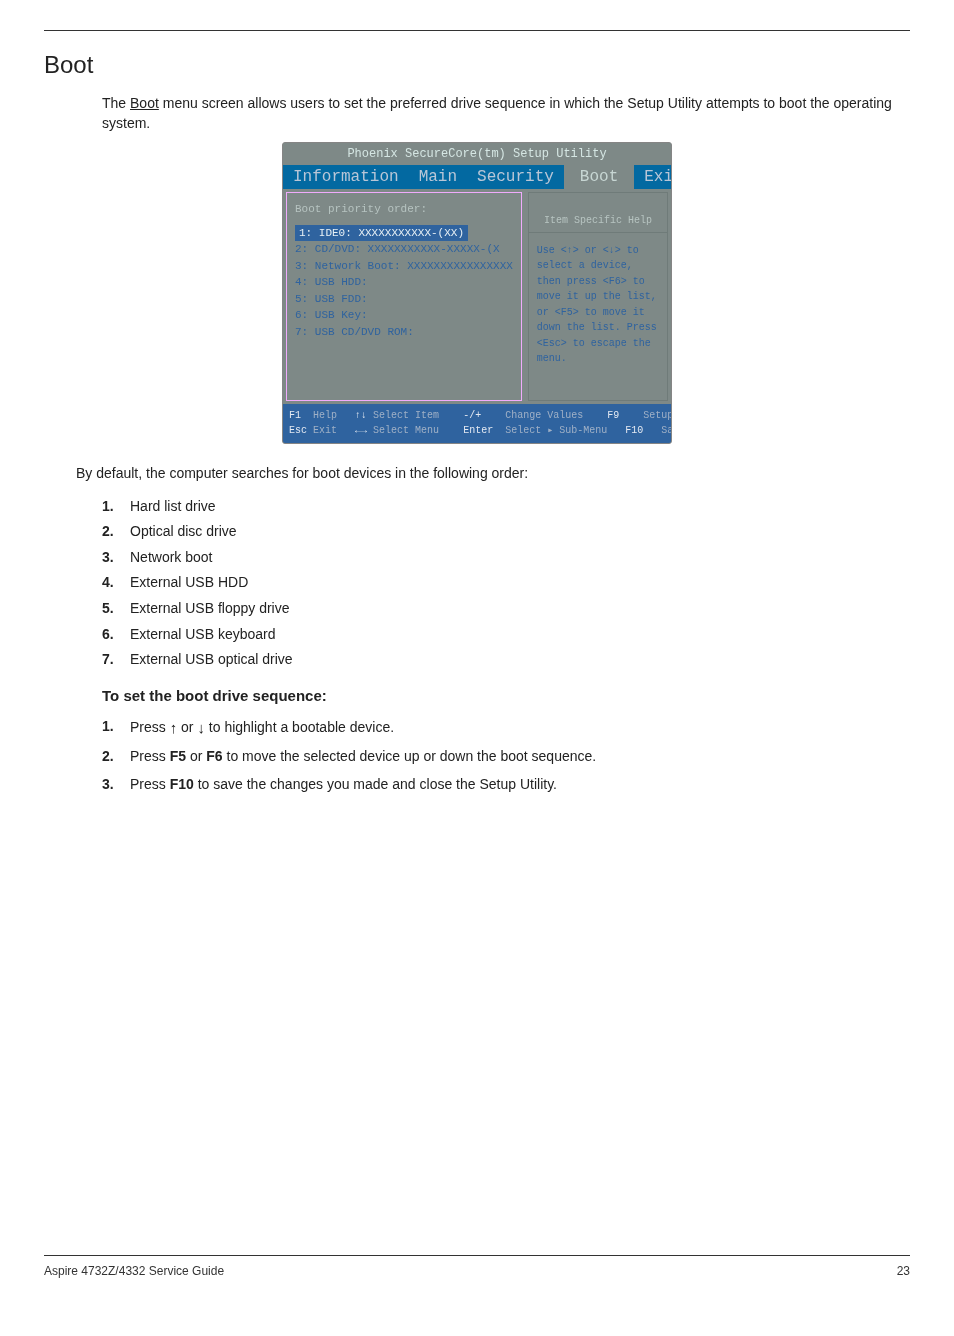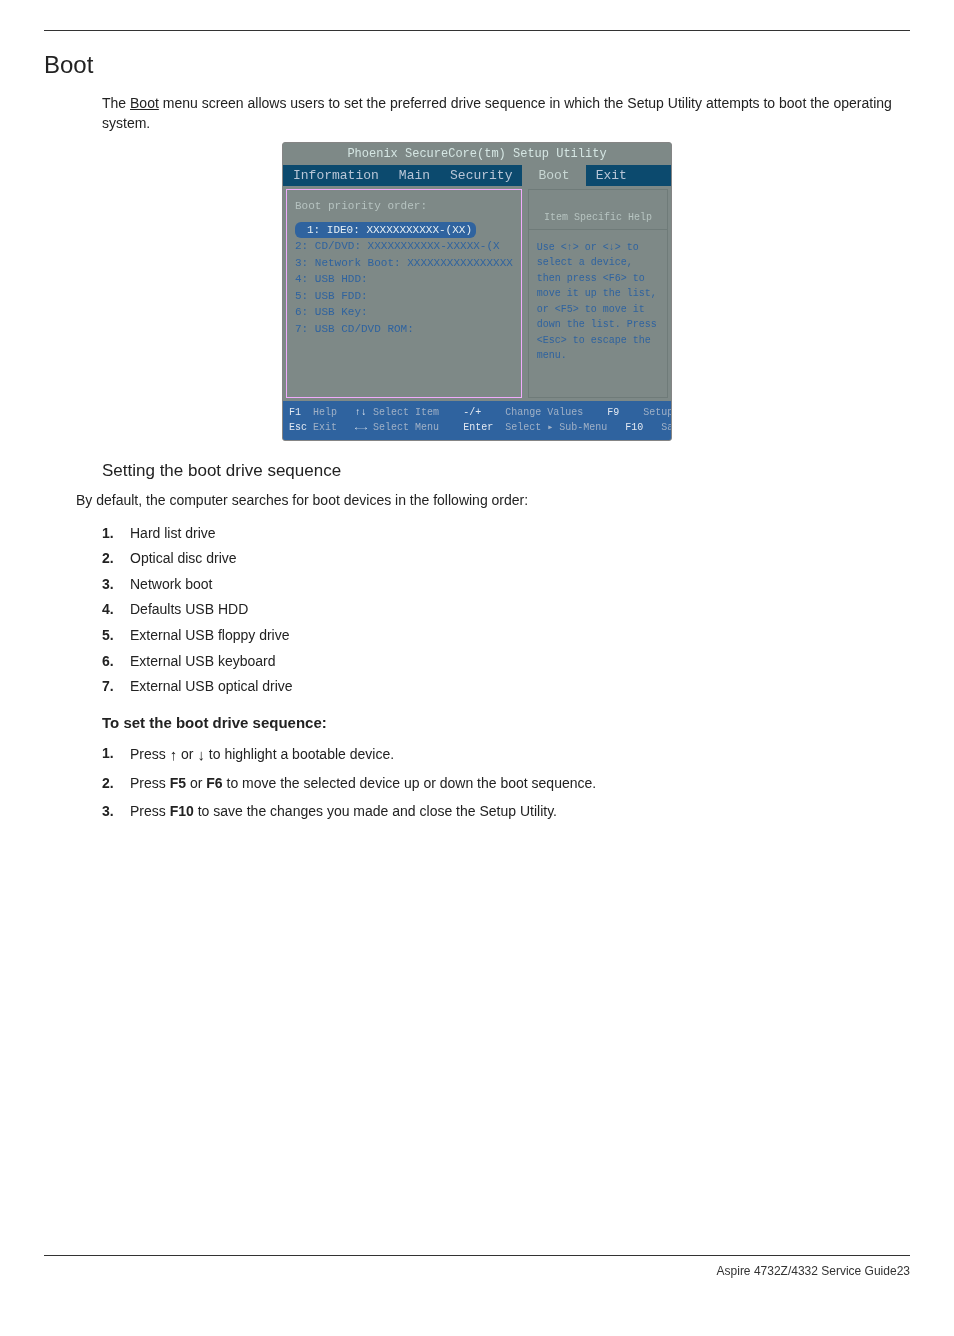--- a/index.html
+++ b/index.html
@@ -47,23 +47,23 @@
   }
   .bios-title {
     background: #7e8987;
     color: #d5e6e3;
     font-size: 12px;
     padding: 4px 0;
     text-align: center;
   }
   .bios-tabs {
     display: flex;
-    background: #0c4a6e;
+    background: #0369a1;
     color: #bcc7d6;
-    font-size: 13px;
+    font-size: 16px;
   }
   .bios-tab {
     padding: 3px 10px;
     color: #b9c6d7;
   }
   .bios-tab.active {
     background: #7e8987;
     color: #c7d6d3;
     padding: 3px 16px;
   }
@@ -78,22 +78,21 @@
     margin: 3px;
     font-size: 11px;
     color: #b7c4c1;
   }
   .bios-left .po { color: #b6c3c0; margin-bottom: 10px; }
   .bios-list .row { white-space: pre; color: #2f639f; line-height: 1.5; }
   .bios-list .row.sel {
     background: #2f639f;
     color: #e7f0f5;
     display: inline-block;
-    padding: 0 4px 0 12px;
-    border-radius: 6px;
+    padding: 0 4px 0 4px;
   }
   .bios-right {
     width: 164px;
     border: 1px solid #6f7b79;
     margin: 3px;
     font-size: 10px;
     color: #2f639f;
     padding: 16px 8px 8px 8px;
     display: flex;
     flex-direction: column;
@@ -187,21 +186,21 @@
     right: 44px;
   }
   .footer {
     position: absolute;
     bottom: 12px;
     left: 44px;
     right: 44px;
     font-size: 12px;
     color: #333;
     display: flex;
-    justify-content: flex-end;
+    justify-content: space-between;
   }
 </style>
 </head>
 <body>
 
 <div class="page">
   <div class="top-rule"></div>
 
   <h1 class="section">Boot</h1>
 
@@ -235,28 +234,27 @@
         <div class="rtitle">Item Specific Help</div>
         <div class="rhelp">Use &lt;↑&gt; or &lt;↓&gt; to select a device, then press &lt;F6&gt; to move it up the list, or &lt;F5&gt; to move it down the list. Press &lt;Esc&gt; to escape the menu.</div>
       </div>
     </div>
     <div class="bios-foot">
       <div class="row"><span class="hl">F1</span>  <span>Help</span>   <span class="hl">↑↓</span> <span>Select Item</span>    <span class="hl">-/+</span>    <span>Change Values</span>    <span class="hl">F9</span>    <span>Setup Defaults</span></div>
       <div class="row"><span class="hl">Esc</span> <span>Exit</span>   <span class="hl">←→</span> <span>Select Menu</span>    <span class="hl">Enter</span>  <span>Select</span> <span>▸ Sub-Menu</span>   <span class="hl">F10</span>   <span>Save and Exit</span></div>
     </div>
   </div>
 
-  <h2 class="sub">Setting the boot drive sequence</h2>
   <p class="para">By default, the computer searches for boot devices in the following order:</p>
 
   <ol class="boot-order">
     <li>Hard list drive</li>
     <li>Optical disc drive</li>
     <li>Network boot</li>
-    <li>Defaults USB HDD</li>
+    <li>External USB HDD</li>
     <li>External USB floppy drive</li>
     <li>External USB keyboard</li>
     <li>External USB optical drive</li>
   </ol>
 
   <h3 class="sub2">To set the boot drive sequence:</h3>
 
   <ol class="steps">
     <li>
       <span>Press </span><span class="arrow">↑</span><span> or </span><span class="arrow">↓</span><span> to highlight a bootable device.</span>

